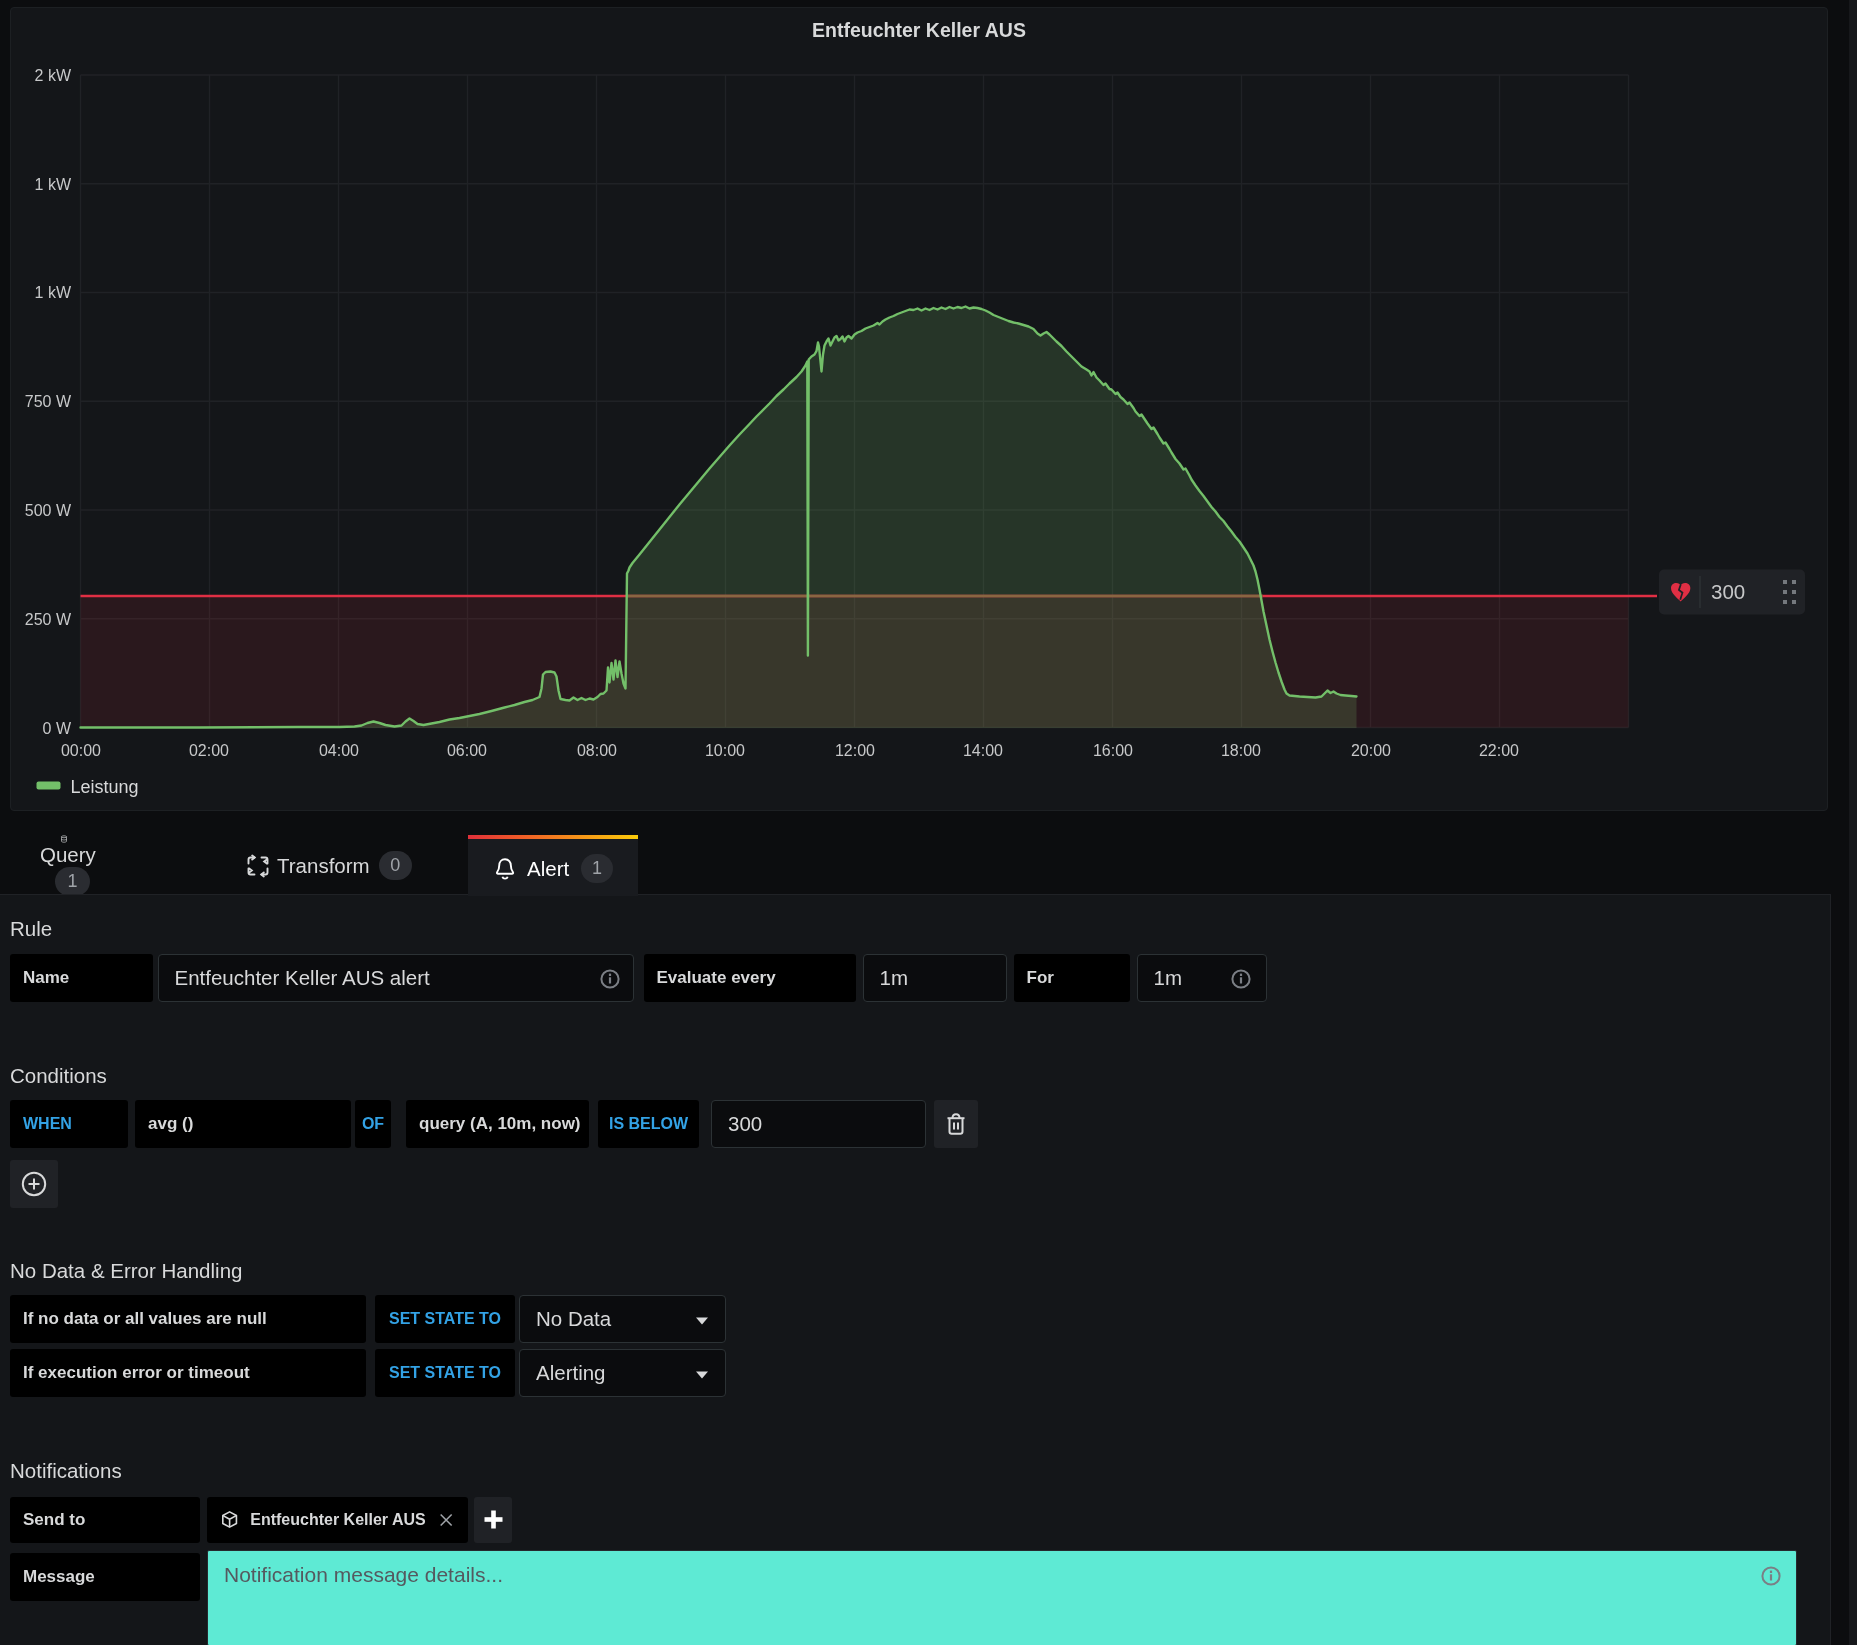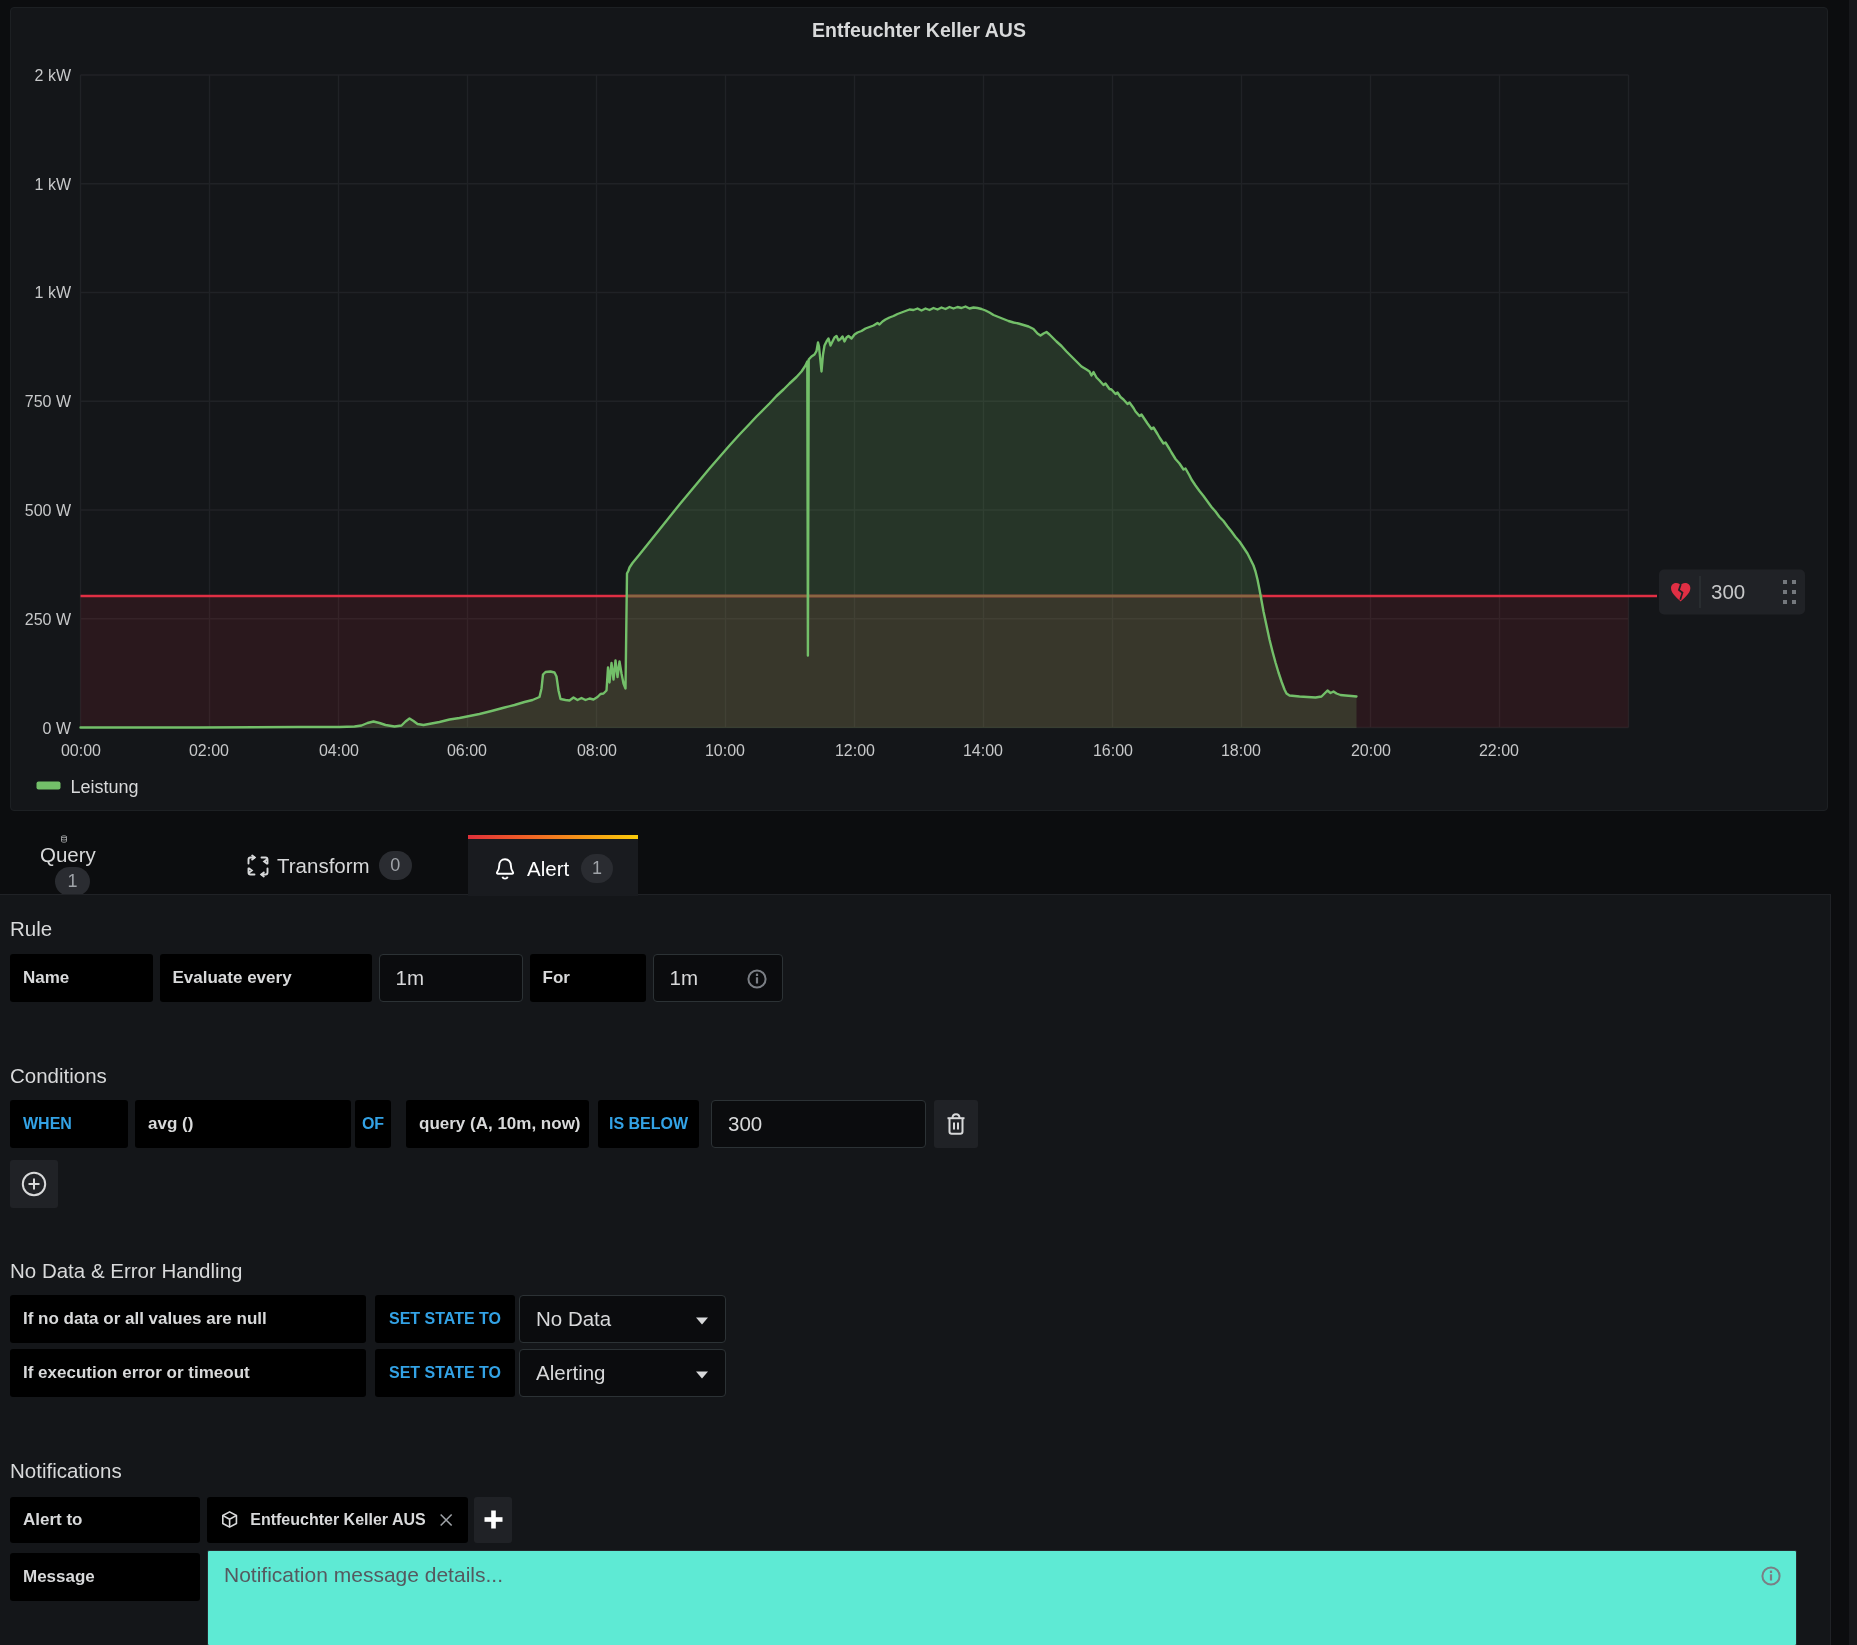--- a/index.html
+++ b/index.html
@@ -124,20 +124,25 @@
       <path d="M19.6,6.2 L21.5,8.8 L23.4,6.2" transform="rotate(90 20.5 6.5)"></path>
     </svg>Transform<span class="pill" style="width:33px;">0</span></div>
 <div class="tab" id="tab-alert" style="left:468px;top:838.5px;width:170px;height:57px;padding:3.5px 25px 0;z-index:5;"><svg class="tabicon" width="25" height="25" viewBox="0 0 24 24" fill="none" stroke="#ffffff" stroke-width="1.9" stroke-linejoin="round">
       <path d="M12,2.8 C8.4,2.8 6.2,5.6 6.2,9 C6.2,12.2 5.2,14.2 4.2,15.5 C3.6,16.3 4.1,17.3 5.1,17.3 L18.9,17.3 C19.9,17.3 20.4,16.3 19.8,15.5 C18.8,14.2 17.8,12.2 17.8,9 C17.8,5.6 15.6,2.8 12,2.8 Z"></path>
       <path d="M14.6,20.2 C14.3,21.3 13.2,22.1 12,22.1 C10.8,22.1 9.7,21.3 9.4,20.2"></path>
     </svg>Alert<span class="pill" style="width:33px;">1</span></div>
 <div id="content">
   <h5 style="left:10px;top:22.5px;">Rule</h5>
   <div class="row" style="left:10px;top:59px;">
     <div class="lbl" style="width:143px;margin-right:4.5px;">Name</div>
+    <div class="inp" style="width:476px;margin-right:8px;">Entfeuchter Keller AUS alert<svg style="position:absolute;left:440px;top:13px" width="22" height="22" viewBox="0 0 22 22" fill="none">
+          <circle cx="11" cy="11" r="8.6" stroke="#7b7f85" stroke-width="2"></circle>
+          <rect x="9.9" y="9.3" width="2.2" height="6.2" fill="#7b7f85"></rect>
+          <rect x="9.9" y="5.6" width="2.2" height="2.4" fill="#7b7f85"></rect>
+        </svg></div>
     <div class="lbl" style="width:212px;margin-left:2px;">Evaluate every</div>
     <div class="inp" style="width:144px;">1m</div>
     <div class="lbl" style="width:116px;">For</div>
     <div class="inp" style="width:130px;">1m<svg style="position:absolute;left:92px;top:13px" width="22" height="22" viewBox="0 0 22 22" fill="none">
           <circle cx="11" cy="11" r="8.6" stroke="#7b7f85" stroke-width="2"></circle>
           <rect x="9.9" y="9.3" width="2.2" height="6.2" fill="#7b7f85"></rect>
           <rect x="9.9" y="5.6" width="2.2" height="2.4" fill="#7b7f85"></rect>
         </svg></div>
   </div>
   <h5 style="left:10px;top:169px;">Conditions</h5>
@@ -176,21 +181,21 @@
   </div>
   <div class="row" style="left:10px;top:454px;">
     <div class="lbl" style="width:356px;margin-right:9px;">If execution error or timeout</div>
     <div class="lbl kw ctr" style="width:140px;margin-right:4px;">SET STATE TO</div>
     <div class="inp sel" style="width:207px;">Alerting<svg class="caret" width="14" height="10" viewBox="0 0 14 10" fill="#d8d9da">
           <path d="M1,1.5 L7,8.5 L13,1.5 Z"></path>
         </svg></div>
   </div>
   <h5 style="left:10px;top:564px;">Notifications</h5>
   <div class="row" style="left:10px;top:602px;height:46px;">
-    <div class="lbl" style="width:190px;">Alert to</div>
+    <div class="lbl" style="width:190px;">Send to</div>
     <div class="lbl" style="width:261px;margin-right:6px;gap:11px;">
         <svg width="21" height="21" viewBox="0 0 24 24" fill="none" stroke="#d8d9da" stroke-width="2" stroke-linejoin="round">
           <path d="M12,2.5 L20.5,7 V17 L12,21.5 L3.5,17 V7 Z"></path>
           <path d="M3.8,7.2 L12,11.7 L20.2,7.2 M12,11.7 V21.2"></path>
         </svg>
         <b style="font-size:16px;">Entfeuchter Keller AUS</b>
         <svg width="20" height="20" viewBox="0 0 20 20" stroke="#9fa3a8" stroke-width="1.7">
           <path d="M4,4 L16,16 M16,4 L4,16"></path>
         </svg>
       </div>

